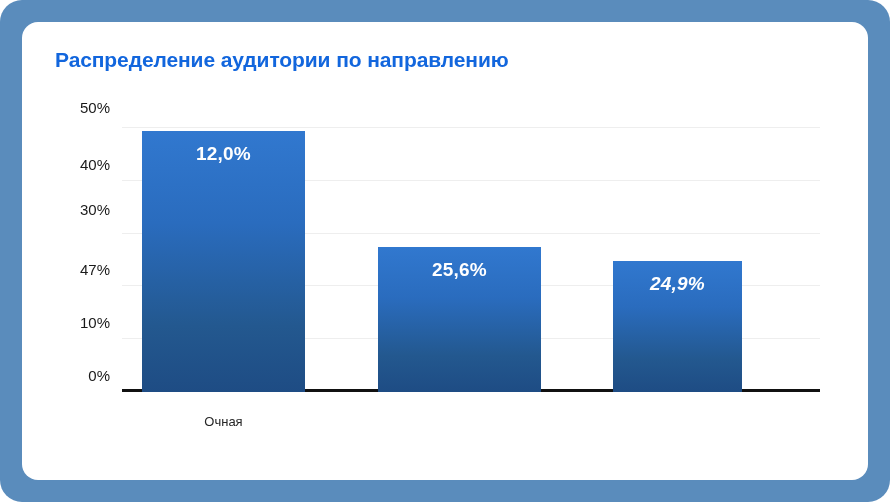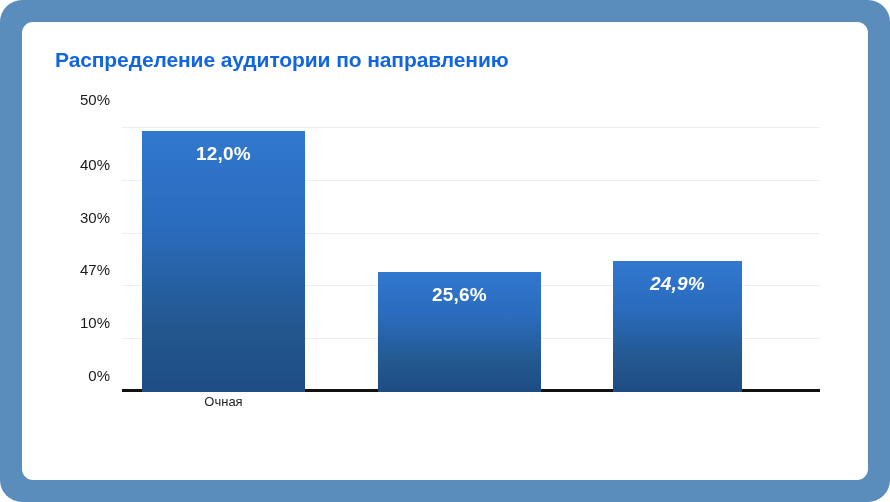--- a/index.html
+++ b/index.html
@@ -24,21 +24,21 @@
     box-sizing: border-box;
   }
 
   #card {
     position: absolute;
     left: 22px;
     top: 22px;
     width: 846px;
     height: 458px;
     background: #ffffff;
-    border-radius: 11px;
+    border-radius: 16px;
     box-sizing: border-box;
   }
 
   #chart-title {
     position: absolute;
     left: 33px;
     top: 26px;
     font-size: 21px;
     font-weight: bold;
     color: #1266dd;
@@ -94,21 +94,21 @@
     text-align: center;
     font-size: 19px;
     font-weight: bold;
     color: #ffffff;
     letter-spacing: 0.2px;
   }
 
   .xtick {
     position: absolute;
     top: 100%;
-    margin-top: 2px;
+    margin-top: 22px;
     left: 0;
     width: 163px;
     text-align: center;
     font-size: 13px;
     color: #262626;
     white-space: nowrap;
   }
 </style>
 </head>
 <body>
@@ -122,33 +122,33 @@
         <div class="gridline zero" style="bottom: 24px;">
           <div class="ytick" style="bottom: 0px;">0%</div>
         </div>
         <div class="gridline" style="bottom: 76.8px;">
           <div class="ytick" style="bottom: 0px;">10%</div>
         </div>
         <div class="gridline" style="bottom: 129.6px;">
           <div class="ytick" style="bottom: 0px;">47%</div>
         </div>
         <div class="gridline" style="bottom: 182.4px;">
-          <div class="ytick" style="bottom: 0px;">30%</div>
+          <div class="ytick" style="bottom: 8px;">30%</div>
         </div>
         <div class="gridline" style="bottom: 235.2px;">
           <div class="ytick" style="bottom: 0px; text-align: right;">40%</div>
         </div>
         <div class="gridline" style="bottom: 288px;">
-          <div class="ytick" style="bottom: 12px; margin-top: 21px;">50%</div>
+          <div class="ytick" style="bottom: 4px; margin-top: 21px;">50%</div>
         </div>
         <div class="bar" style="left: 20px; width: 163px; bottom: 24px; height: 261.36px;">
           <div class="bar-value">12,0%</div>
           <div class="xtick">Очная</div>
         </div>
-        <div class="bar" style="left: 256px; width: 163px; bottom: 24px; height: 120px;">
+        <div class="bar" style="left: 256px; width: 163px; bottom: 24px; height: 145px;">
           <div class="bar-value">25,6%</div>
         </div>
         <div class="bar" style="left: 491px; width: 129px; bottom: 24px; height: 131.472px; font-style: italic;">
           <div class="bar-value">24,9%</div>
         </div>
       </div>
 
   </div>
 </div>
 

